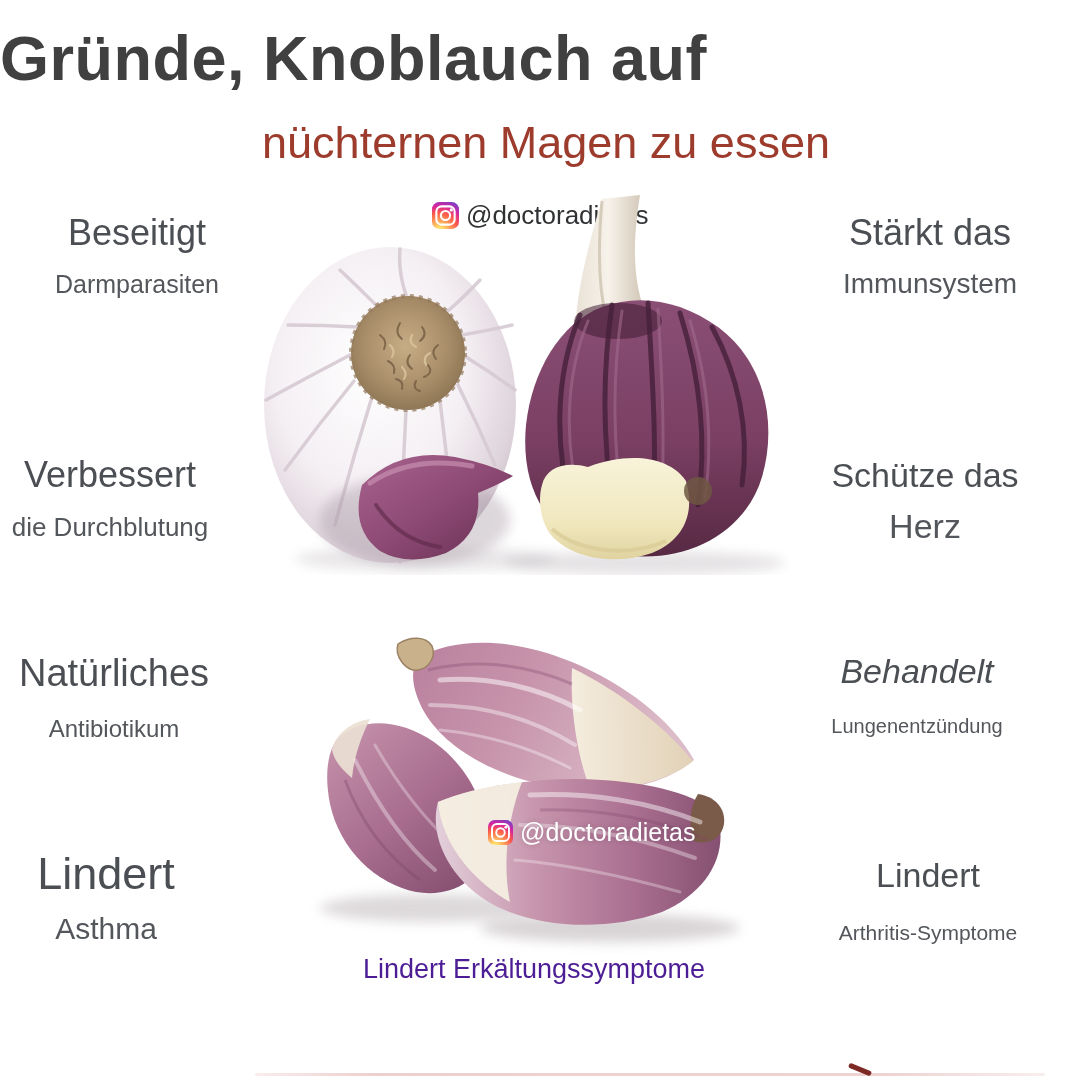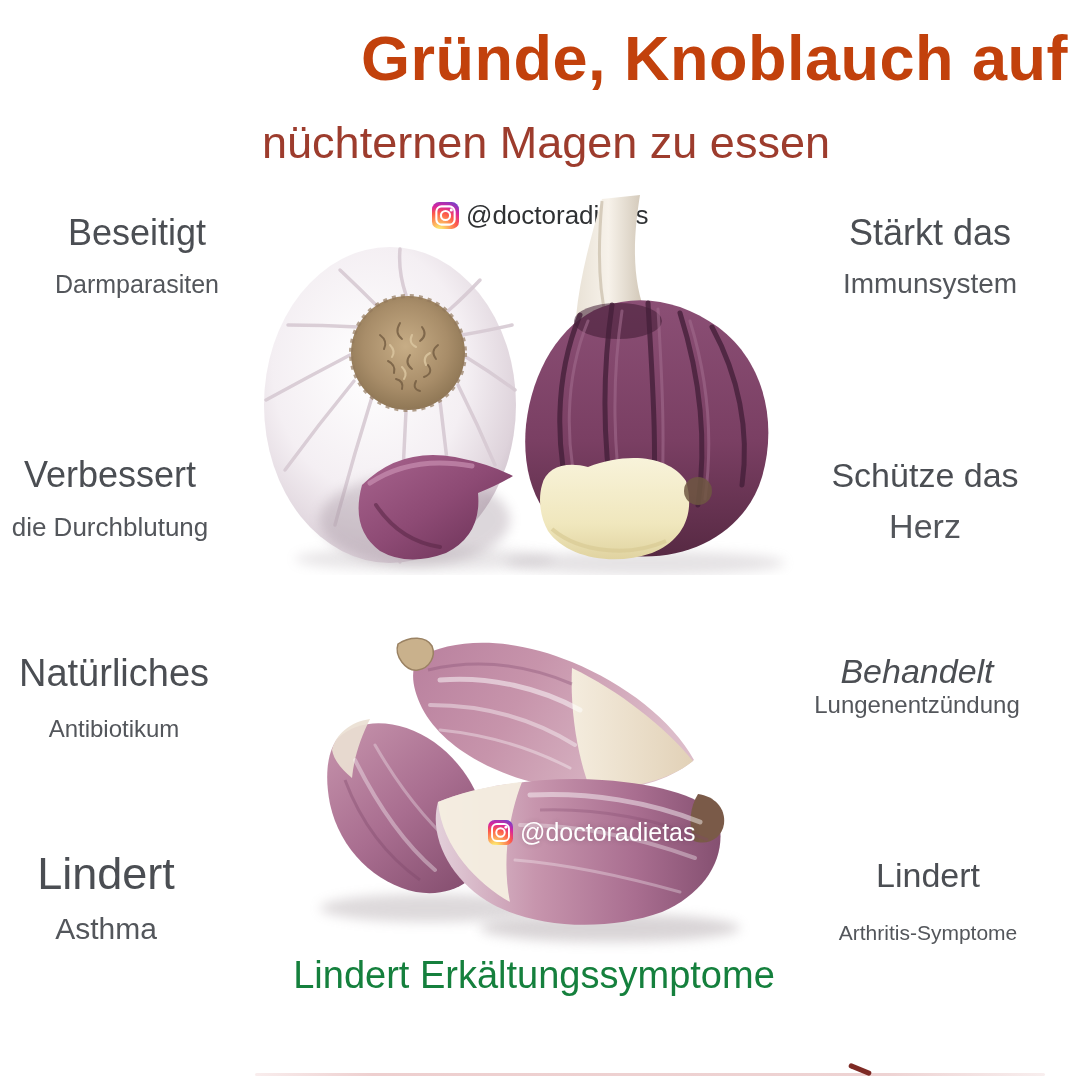--- a/index.html
+++ b/index.html
@@ -5,44 +5,44 @@
   html,body{margin:0;padding:0;background:#fff;}
   .page{
     position:relative;
     width:1068px;height:1080px;
     background:#ffffff;
     overflow:hidden;
     font-family:"Liberation Sans","DejaVu Sans",sans-serif;
   }
   .abs{position:absolute;}
   .title1{
-    left:0;right:0;top:22px;text-align:right;
+    left:0;right:0;top:22px;text-align:left;
     font-size:63px;font-weight:600;letter-spacing:.5px;
-    color:#c2410c;
+    color:#404040;
   }
   .title2{
     left:0;right:0;top:117px;text-align:center;
     font-size:45px;font-weight:500;
     color:#9d3c2d;
     margin-left:24px;
   }
   .benefit{width:300px;text-align:center;color:#4b4e53;}
   .benefit .b-title{font-weight:500;}
   .benefit .b-sub{font-weight:400;color:#53565b;}
   .b-tl{left:-13px;top:212px;}  .b-tl .b-title{font-size:36px;} .b-tl .b-sub{font-size:25px;margin-top:16px;}
   .b-tr{left:780px;top:212px;}  .b-tr .b-title{font-size:36px;} .b-tr .b-sub{font-size:28px;margin-top:14px;}
   .b-ml{left:-40px;top:454px;}  .b-ml .b-title{font-size:36px;} .b-ml .b-sub{font-size:26px;margin-top:16px;}
   .b-mr{left:775px;top:456px;}  .b-mr .b-title{font-size:34px;} .b-mr .b-sub{font-size:34px;margin-top:12px;}
   .b-ll{left:-36px;top:652px;}  .b-ll .b-title{font-size:38px;} .b-ll .b-sub{font-size:24px;margin-top:20px;}
-  .b-lr{left:767px;top:652px;}  .b-lr .b-title{font-size:34px;font-style:italic;} .b-lr .b-sub{font-size:24px;}
+  .b-lr{left:767px;top:652px;}  .b-lr .b-title{font-size:34px;font-style:italic;} .b-lr .b-sub{font-size:20px;margin-top:24px;}
   .b-bl{left:-44px;top:848px;}  .b-bl .b-title{font-size:45px;} .b-bl .b-sub{font-size:30px;margin-top:12px;}
   .b-br{left:778px;top:856px;}  .b-br .b-title{font-size:34px;} .b-br .b-sub{font-size:21px;margin-top:26px;}
   .footer-caption{
     left:0;right:0;top:954px;text-align:center;
-    font-size:38px;font-weight:500;color:#15803d;
+    font-size:27px;font-weight:500;color:#4c1d95;
   }
   .watermark{display:flex;align-items:center;gap:7px;}
   .wm-top{left:432px;top:200px;font-size:26px;color:#2f3133;}
   .wm-bottom{left:488px;top:818px;font-size:25px;color:#ffffff;
     text-shadow:0 0 5px rgba(60,30,50,.25);z-index:5;}
   .wm-text{white-space:nowrap;}
   .illus-top{left:250px;top:185px;width:560px;height:390px;}
   .illus-bottom{left:280px;top:610px;width:480px;height:350px;}
   .bottom-line{
     left:255px;top:1073px;width:790px;height:3px;border-radius:2px;

